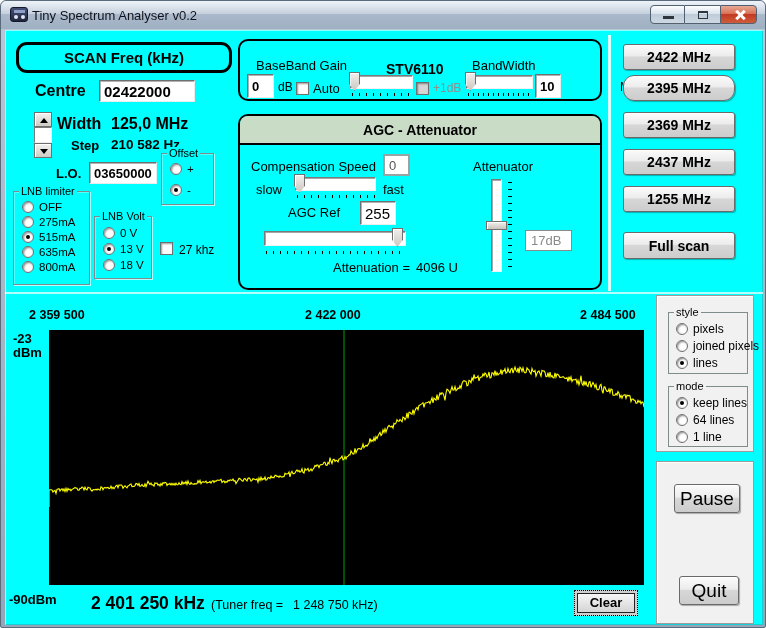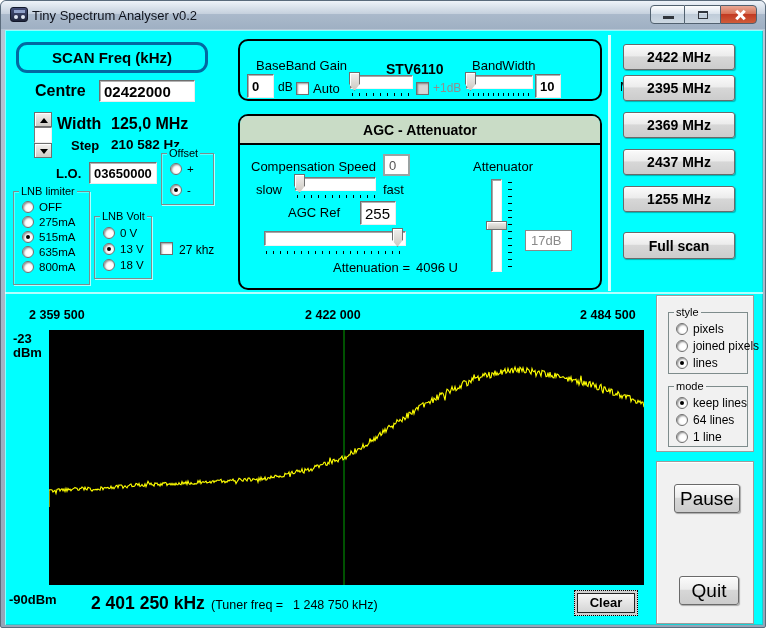--- a/index.html
+++ b/index.html
@@ -28,22 +28,22 @@
   .glyph-max{ position:absolute; left:13px; top:5px; width:10px; height:8px; border:1px solid #30353c; border-top:2px solid #30353c; background:transparent; }
   .glyph-x{ position:absolute; left:14px; top:4px; width:10px; height:10px; }
   .glyph-x::before,.glyph-x::after{ content:""; position:absolute; left:4px; top:-1px; width:3px; height:12px; background:#fff; }
   .glyph-x::before{ transform:rotate(45deg);} .glyph-x::after{ transform:rotate(-45deg);}
 
   .client{ position:absolute; left:4px; top:29px; width:758px; height:595px; background:#00ffff;
     box-shadow:inset 1px 1px 0 rgba(255,255,255,.55), inset -1px -1px 0 rgba(80,95,110,.3); }
   .lbl{ position:absolute; font-size:13px; color:#000; white-space:nowrap; }
   .b{ font-weight:bold; }
 
-  .scan-btn{ position:absolute; left:11px; top:12px; width:192px; height:31px;
-    border:3px solid #0369a1; border-radius:11px; background:transparent;
+  .scan-btn{ position:absolute; left:11px; top:12px; width:216px; height:31px;
+    border:3px solid #000000; border-radius:11px; background:transparent;
     font-weight:bold; font-size:15px; color:#000; text-align:center; line-height:25px; }
 
   .inp{ position:absolute; background:#fff; border:1px solid; border-color:#6f6f6f #ececec #ececec #6f6f6f;
     box-shadow:inset 1px 1px 0 rgba(0,0,0,.3); font-family:"Liberation Sans",sans-serif;
     font-size:13px; color:#000; padding:0 0 0 4px; outline:none; }
 
   .gbox{ position:absolute; border:1px solid #7e8c8c; box-shadow:1px 1px 0 rgba(255,255,255,.7), inset 1px 1px 0 rgba(255,255,255,.35); }
   .legend{ position:absolute; top:-7px; left:5px; background:#00ffff; padding:0 2px; font-size:11px; color:#000; white-space:nowrap; }
   .legend.on-white{ background:#f1f1f1; }
 
@@ -262,21 +262,21 @@
       <span class="groove-v" style="left:251px; top:63px; width:11px; height:93px;"></span>
       <span class="thumb-v" style="left:246px; top:105px;"></span>
       <span class="ticks-v" style="left:268px; top:66px; height:88px;"></span>
       <span class="gray-box" style="left:285px; top:114px; width:47px; height:21px; line-height:19px;">17dB</span>
     </div>
 
     <div class="divider-v"></div>
     <div class="divider-h"></div>
 
     <button class="btn3d preset" style="top:14px;">2422 MHz</button>
-    <button class="btn3d preset" style="top:45px;">2395 MHz</button>
+    <button class="btn3d preset" style="top:45px;border-radius:11px;">2395 MHz</button>
     <button class="btn3d preset" style="top:82px;">2369 MHz</button>
     <button class="btn3d preset" style="top:119px;">2437 MHz</button>
     <button class="btn3d preset" style="top:156px;">1255 MHz</button>
     <button class="btn3d preset" style="top:202px; height:27px;">Full scan</button>
 
     <span class="lbl b" style="left:24px; top:278px; font-size:12.5px;">2 359 500</span>
     <span class="lbl b" style="left:300px; top:278px; font-size:12.5px;">2 422 000</span>
     <span class="lbl b" style="left:575px; top:278px; font-size:12.5px;">2 484 500</span>
 
     <span class="lbl b" style="left:8px; top:301px;">-23</span>

